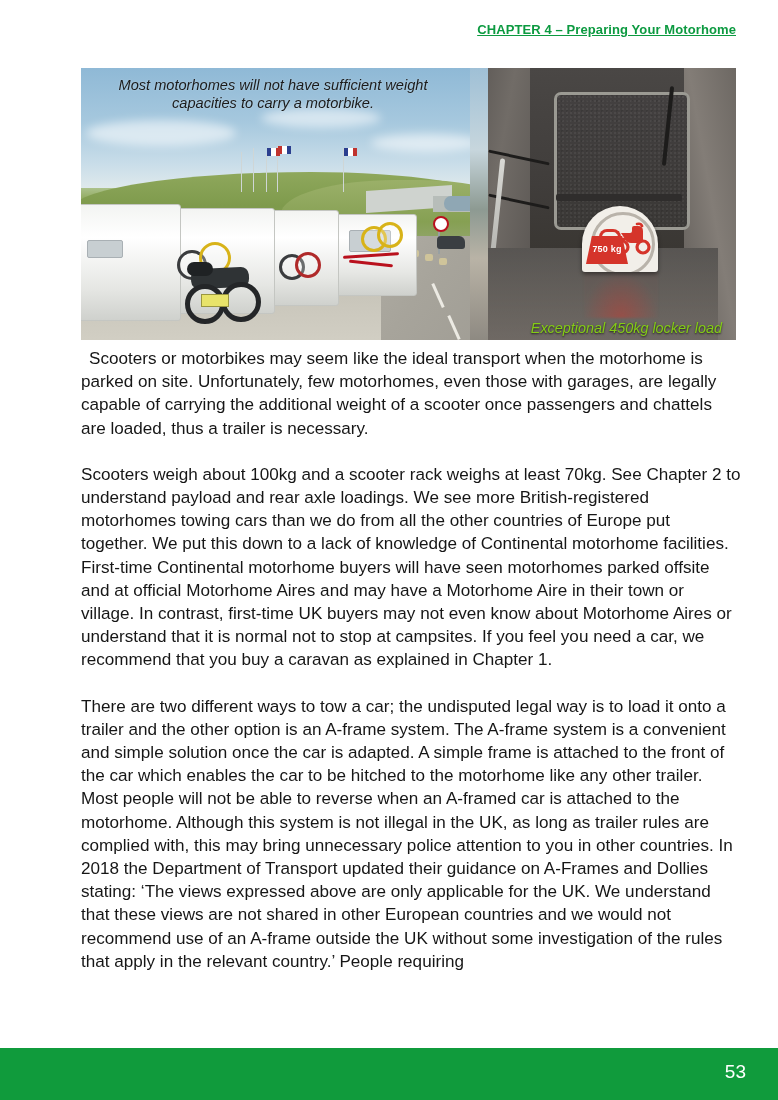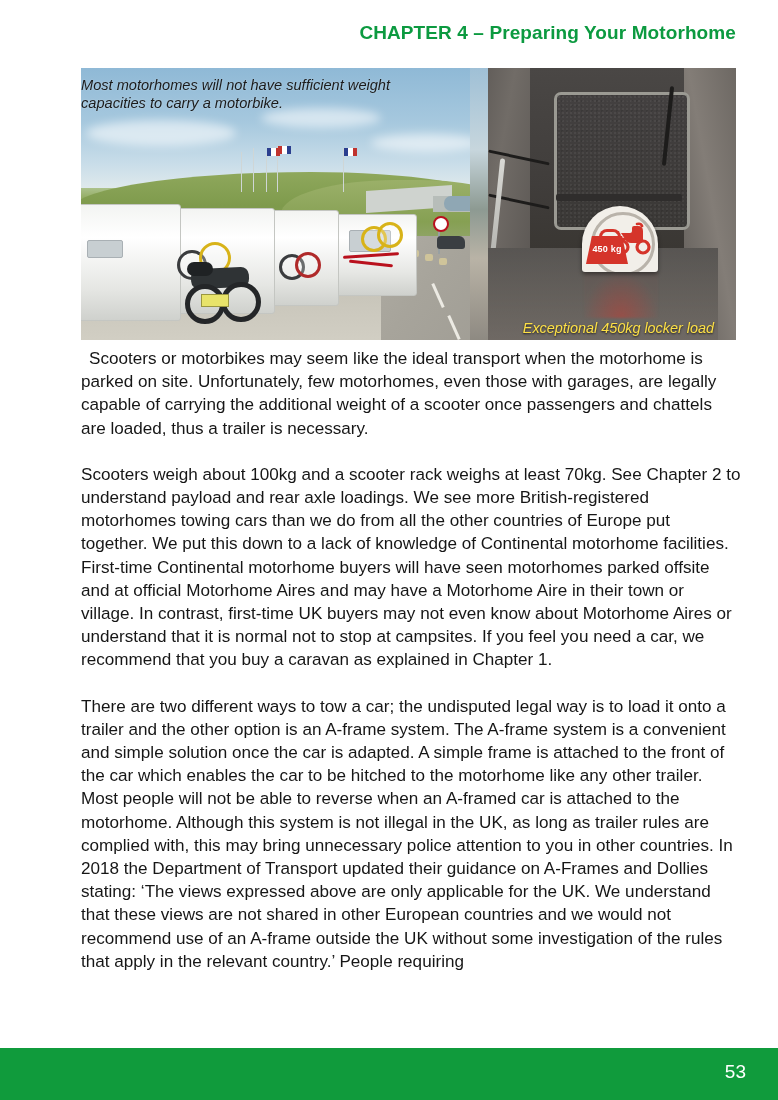--- a/index.html
+++ b/index.html
@@ -14,25 +14,26 @@
     overflow: hidden;
     font-family: "Liberation Sans", sans-serif;
     color: #000000;
   }
 
   
   .chapter-header {
     position: absolute;
     top: 22px;
     right: 42px;
-    font-size: 19px;
+    font-size: 13px;
     font-weight: bold;
     color: #0c9a40;
     letter-spacing: 0.1px;
     white-space: nowrap;
+    text-decoration: underline;
   }
 
   
   .figure-block {
     position: absolute;
     left: 81px;
     top: 68px;
     width: 655px;
     height: 272px;
     display: flex;
@@ -280,36 +281,37 @@
   .pr-reflection {
     position: absolute; left: 114px; top: 204px; width: 74px; height: 46px;
     background: radial-gradient(ellipse at 50% 0%, rgba(213,52,42,0.42), rgba(213,52,42,0.03) 70%);
     filter: blur(1px);
     transform: scaleY(-1);
   }
 
   
   .caption-top {
     position: absolute;
-    left: 0;
+    left: 17px;
     top: 9px;
     font-style: italic;
     font-size: 14.6px;
     line-height: 1.23;
     color: #1b1b1b;
     text-shadow: 0 0 2px rgba(255,255,255,0.35);
     max-width: 350px;
+    text-align: center;
   }
   .caption-bottom {
     position: absolute;
-    right: 22px;
+    right: 14px;
     bottom: 4px;
     font-style: italic;
     font-size: 14.4px;
-    color: #fde047;
+    color: #84cc16;
     text-shadow: 0 1px 2px rgba(0,0,0,0.75);
     white-space: nowrap;
   }
 
   
   .body-text {
     position: absolute;
     left: 81px;
     top: 347px;
     width: 660px;
@@ -430,21 +432,21 @@
       <div class="pr-sign-ring"></div>
       <svg class="pr-scooter" viewBox="0 0 44 34">
         <path d="M30 4 q5 0 5 5 v9 q0 3 -3 3 h-9 q-4 0 -6 -4 l-4 -6 h9 q2 0 2 -2 v-3 q0 -2 2 -2 z" fill="#d5342a"></path>
         <path d="M29 2 q4 -1 5 2" stroke="#d5342a" stroke-width="2.6" fill="none" stroke-linecap="round"></path>
         <circle cx="14" cy="25" r="6" fill="none" stroke="#d5342a" stroke-width="3.2"></circle>
         <circle cx="35" cy="25" r="6" fill="none" stroke="#d5342a" stroke-width="3.2"></circle>
         <path d="M13 17 h14" stroke="#d5342a" stroke-width="2.4" stroke-linecap="round"></path>
       </svg>
       <div class="pr-weight-handle"></div>
       <div class="pr-weight"></div>
-      <div class="pr-weight-label">450 kg</div>
+      <div class="pr-weight-label">750 kg</div>
     </div>
 
     <div class="caption-bottom">Exceptional 450kg locker load</div>
   </div>
 </div>
 
 <div class="body-text">
   <p class="first-para">Scooters or motorbikes may seem like the ideal transport when the motorhome is parked on site. Unfortunately, few motorhomes, even those with garages, are legally capable of carrying the additional weight of a scooter once passengers and chattels are loaded, thus a trailer is necessary.</p>
   <p>Scooters weigh about 100kg and a scooter rack weighs at least 70kg. See Chapter 2 to understand payload and rear axle loadings. We see more British-registered motorhomes towing cars than we do from all the other countries of Europe put together. We put this down to a lack of knowledge of Continental motorhome facilities. First-time Continental motorhome buyers will have seen motorhomes parked offsite and at official Motorhome Aires and may have a Motorhome Aire in their town or village. In contrast, first-time UK buyers may not even know about Motorhome Aires or understand that it is normal not to stop at campsites. If you feel you need a car, we recommend that you buy a caravan as explained in Chapter 1.</p>
   <p>There are two different ways to tow a car; the undisputed legal way is to load it onto a trailer and the other option is an A-frame system. The A-frame system is a convenient and simple solution once the car is adapted. A simple frame is attached to the front of the car which enables the car to be hitched to the motorhome like any other trailer. Most people will not be able to reverse when an A-framed car is attached to the motorhome. Although this system is not illegal in the UK, as long as trailer rules are complied with, this may bring unnecessary police attention to you in other countries. In 2018 the Department of Transport updated their guidance on A-Frames and Dollies stating: ‘The views expressed above are only applicable for the UK. We understand that these views are not shared in other European countries and we would not recommend use of an A-frame outside the UK without some investigation of the rules that apply in the relevant country.’  People requiring</p>

